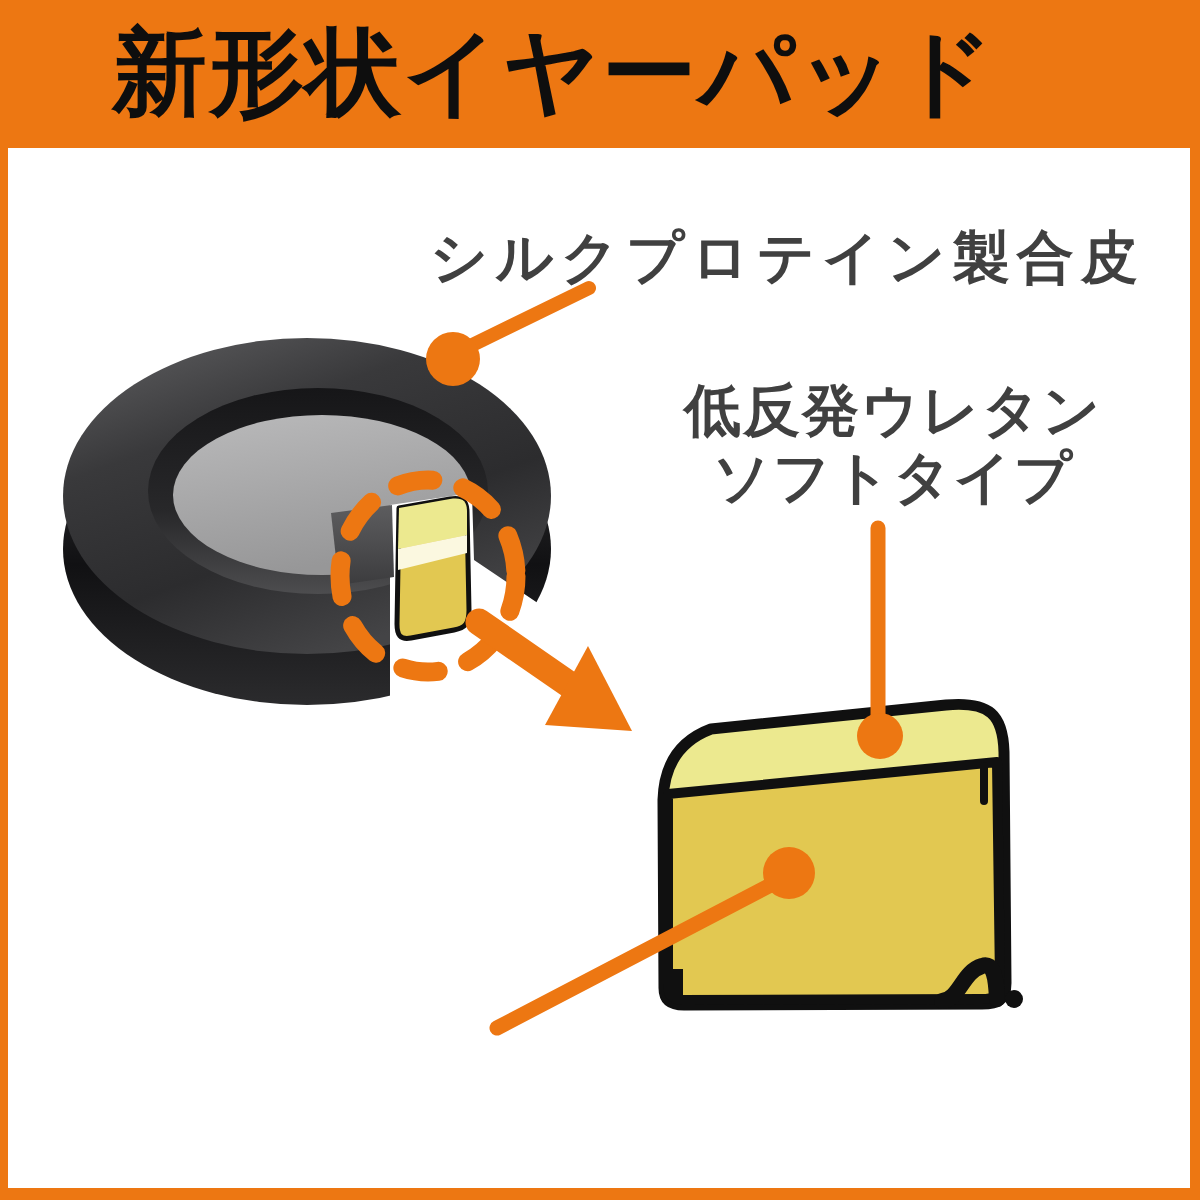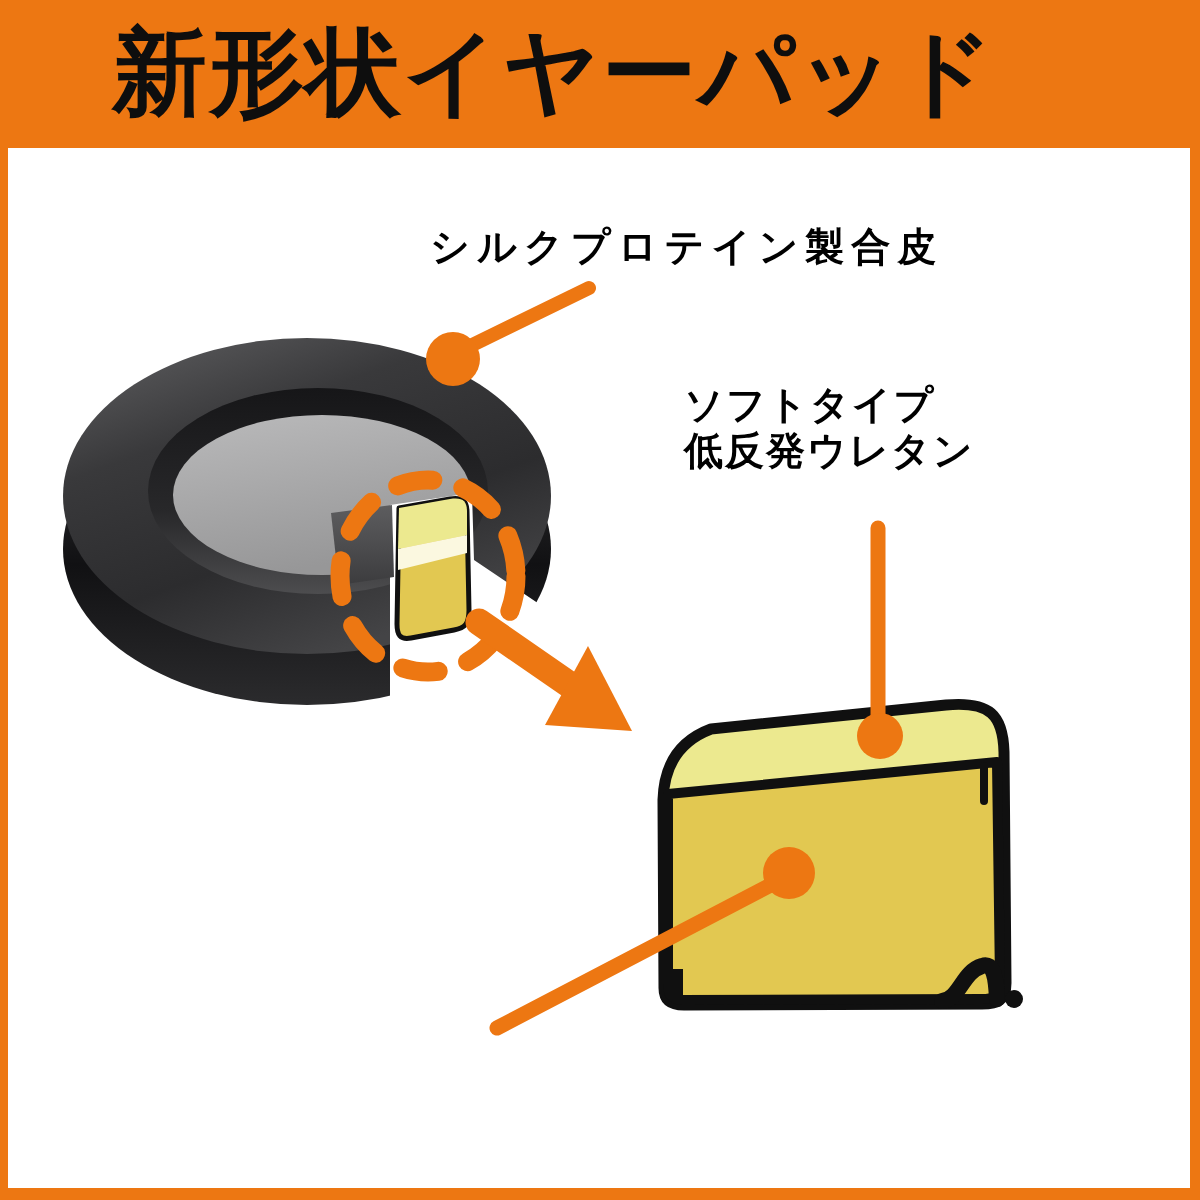--- a/index.html
+++ b/index.html
@@ -1,41 +1,42 @@
 <!DOCTYPE html>
 <html><head>
 <meta charset="utf-8">
 <style>
   html, body { margin: 0; padding: 0; width: 1200px; height: 1200px; overflow: hidden; }
   .page {
     position: relative; width: 1200px; height: 1200px;
     background: #ED7712;
-    font-family: Liberation Serif, serif;
+    font-family: Liberation Mono, monospace;
+    text-align: center;
   }
   .header {
     position: absolute; left: 0; top: 0; width: 1200px; height: 148px;
     background: #ED7712;
     display: flex; align-items: center;
   }
   .title {
     margin: 0; padding-left: 112px;
     font-size: 95px; font-weight: bold; letter-spacing: 2px;
     color: #0e0e0e; white-space: nowrap;
   }
   .content {
     position: absolute; left: 8px; top: 148px; width: 1182px; height: 1040px;
     background: #ffffff;
   }
   .art {
     position: absolute; left: 0; top: 0; width: 1200px; height: 1200px;
     display: block;
   }
   .label {
-    position: absolute; font-weight: bold; color: #000000;
-    white-space: nowrap; font-size: 39px; letter-spacing: 2px;
+    position: absolute; font-weight: bold; color: #404040;
+    white-space: nowrap; font-size: 57px; letter-spacing: 2px;
   }
   .label-silk { left: 430px; top: 220px; letter-spacing: 7px; }
   .label-soft { left: 684px; top: 382px; line-height: 1.18; }
   .label-high { left: 100px; top: 1048px; }
 </style>
 </head>
 <body>
 
 <div class="page">
 
@@ -118,18 +119,18 @@
 
     <g>
       <line x1="784" y1="878" x2="497" y2="1028" stroke="#ED7712" stroke-width="15" stroke-linecap="round"></line>
       <circle cx="789" cy="873" r="26" fill="#ED7712"></circle>
     </g>
   </svg>
 
   <div class="label label-silk">シルクプロテイン製合皮</div>
 
   <div class="label label-soft">
+    <div>低反発ウレタン</div>
     <div>ソフトタイプ</div>
-    <div>低反発ウレタン</div>
   </div>
 
 
 </div>
 
 </body></html>

